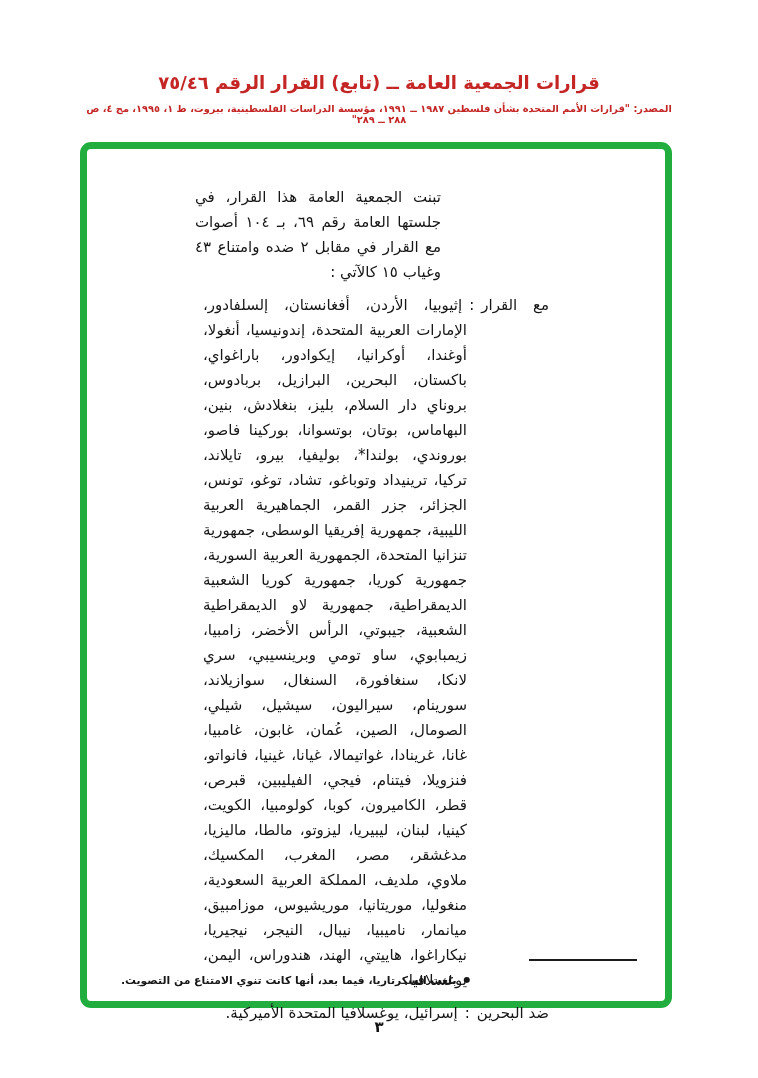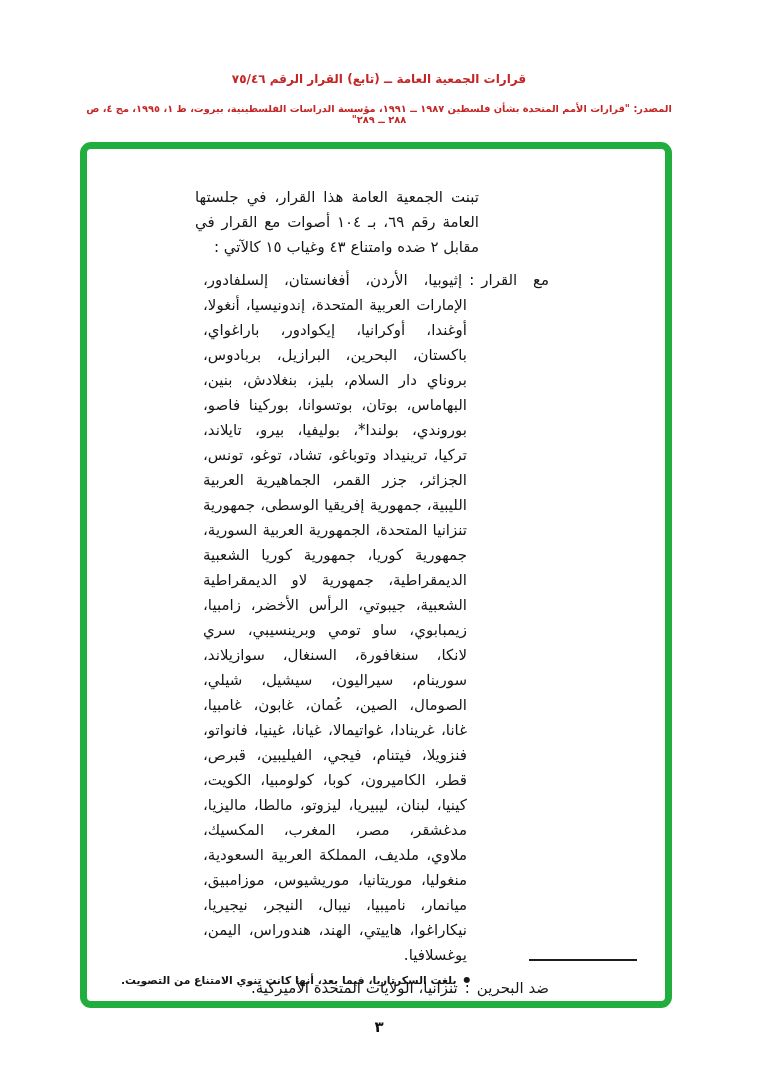--- a/index.html
+++ b/index.html
@@ -18,21 +18,21 @@
   
   .title {
     position: absolute;
     top: 72px;
     left: 0;
     right: 0;
     text-align: center;
     direction: rtl;
     color: #c42525;
     font-weight: bold;
-    font-size: 12px;
+    font-size: 18px;
     letter-spacing: 0;
   }
   .source {
     position: absolute;
     top: 103px;
     left: 84px;
     right: 84px;
     text-align: center;
     direction: rtl;
     color: #c42525;
@@ -53,21 +53,21 @@
   .column {
     margin: 36px auto 0 auto;
     width: 362px;
     direction: rtl;
     color: #161616;
     font-size: 15px;
     line-height: 25px;
     text-align: justify;
   }
   .intro {
-    margin: 0 78px 0 0;
+    margin: 0 116px 0 0;
     padding: 0;
   }
   .vote-item {
     margin: 8px;
     padding-right: 82px;
     text-indent: -82px;
   }
   .vote-colon {
     margin: 0 7px;
   }
@@ -119,21 +119,21 @@
   <div class="source">المصدر: "قرارات الأمم المتحدة بشأن فلسطين ١٩٨٧ ــ ١٩٩١، مؤسسة الدراسات الفلسطينية، بيروت، ط ١، ١٩٩٥، مج ٤، ص ٢٨٨ ــ ٢٨٩"</div>
 
   <div class="frame">
 
     <div class="column">
 
       <p class="intro">تبنت الجمعية العامة هذا القرار، في جلستها العامة رقم ٦٩، بـ ١٠٤ أصوات مع القرار في مقابل ٢ ضده وامتناع ٤٣ وغياب ١٥ كالآتي :</p>
 
       <div class="vote-item"><span class="vote-label">مع القرار</span><span class="vote-colon">:</span><span>إثيوبيا، الأردن، أفغانستان، إلسلفادور، الإمارات العربية المتحدة، إندونيسيا، أنغولا، أوغندا، أوكرانيا، إيكوادور، باراغواي، باكستان، البحرين، البرازيل، بربادوس، بروناي دار السلام، بليز، بنغلادش، بنين، البهاماس، بوتان، بوتسوانا، بوركينا فاصو، بوروندي، بولندا*، بوليفيا، بيرو، تايلاند، تركيا، ترينيداد وتوباغو، تشاد، توغو، تونس، الجزائر، جزر القمر، الجماهيرية العربية الليبية، جمهورية إفريقيا الوسطى، جمهورية تنزانيا المتحدة، الجمهورية العربية السورية، جمهورية كوريا، جمهورية كوريا الشعبية الديمقراطية، جمهورية لاو الديمقراطية الشعبية، جيبوتي، الرأس الأخضر، زامبيا، زيمبابوي، ساو تومي وبرينسيبي، سري لانكا، سنغافورة، السنغال، سوازيلاند، سورينام، سيراليون، سيشيل، شيلي، الصومال، الصين، عُمان، غابون، غامبيا، غانا، غرينادا، غواتيمالا، غيانا، غينيا، فانواتو، فنزويلا، فيتنام، فيجي، الفيليبين، قبرص، قطر، الكاميرون، كوبا، كولومبيا، الكويت، كينيا، لبنان، ليبيريا، ليزوتو، مالطا، ماليزيا، مدغشقر، مصر، المغرب، المكسيك، ملاوي، ملديف، المملكة العربية السعودية، منغوليا، موريتانيا، موريشيوس، موزامبيق، ميانمار، ناميبيا، نيبال، النيجر، نيجيريا، نيكاراغوا، هاييتي، الهند، هندوراس، اليمن، يوغسلافيا.</span></div>
 
-      <div class="vote-item"><span class="vote-label">ضد البحرين</span><span class="vote-colon">:</span><span>تنزانيا، الولايات المتحدة الأميركية.</span></div>
+      <div class="vote-item"><span class="vote-label">ضد البحرين</span><span class="vote-colon">:</span><span>إسرائيل، يوغسلافيا المتحدة الأميركية.</span></div>
 
     </div>
 
     <div class="footnote">
       <div class="fn-rule"></div>
       <div class="fn-text"><span class="fn-bullet">●</span><span>بلغت السكرتاريا، فيما بعد، أنها كانت تنوي الامتناع من التصويت.</span></div>
     </div>
 
   </div>
 

